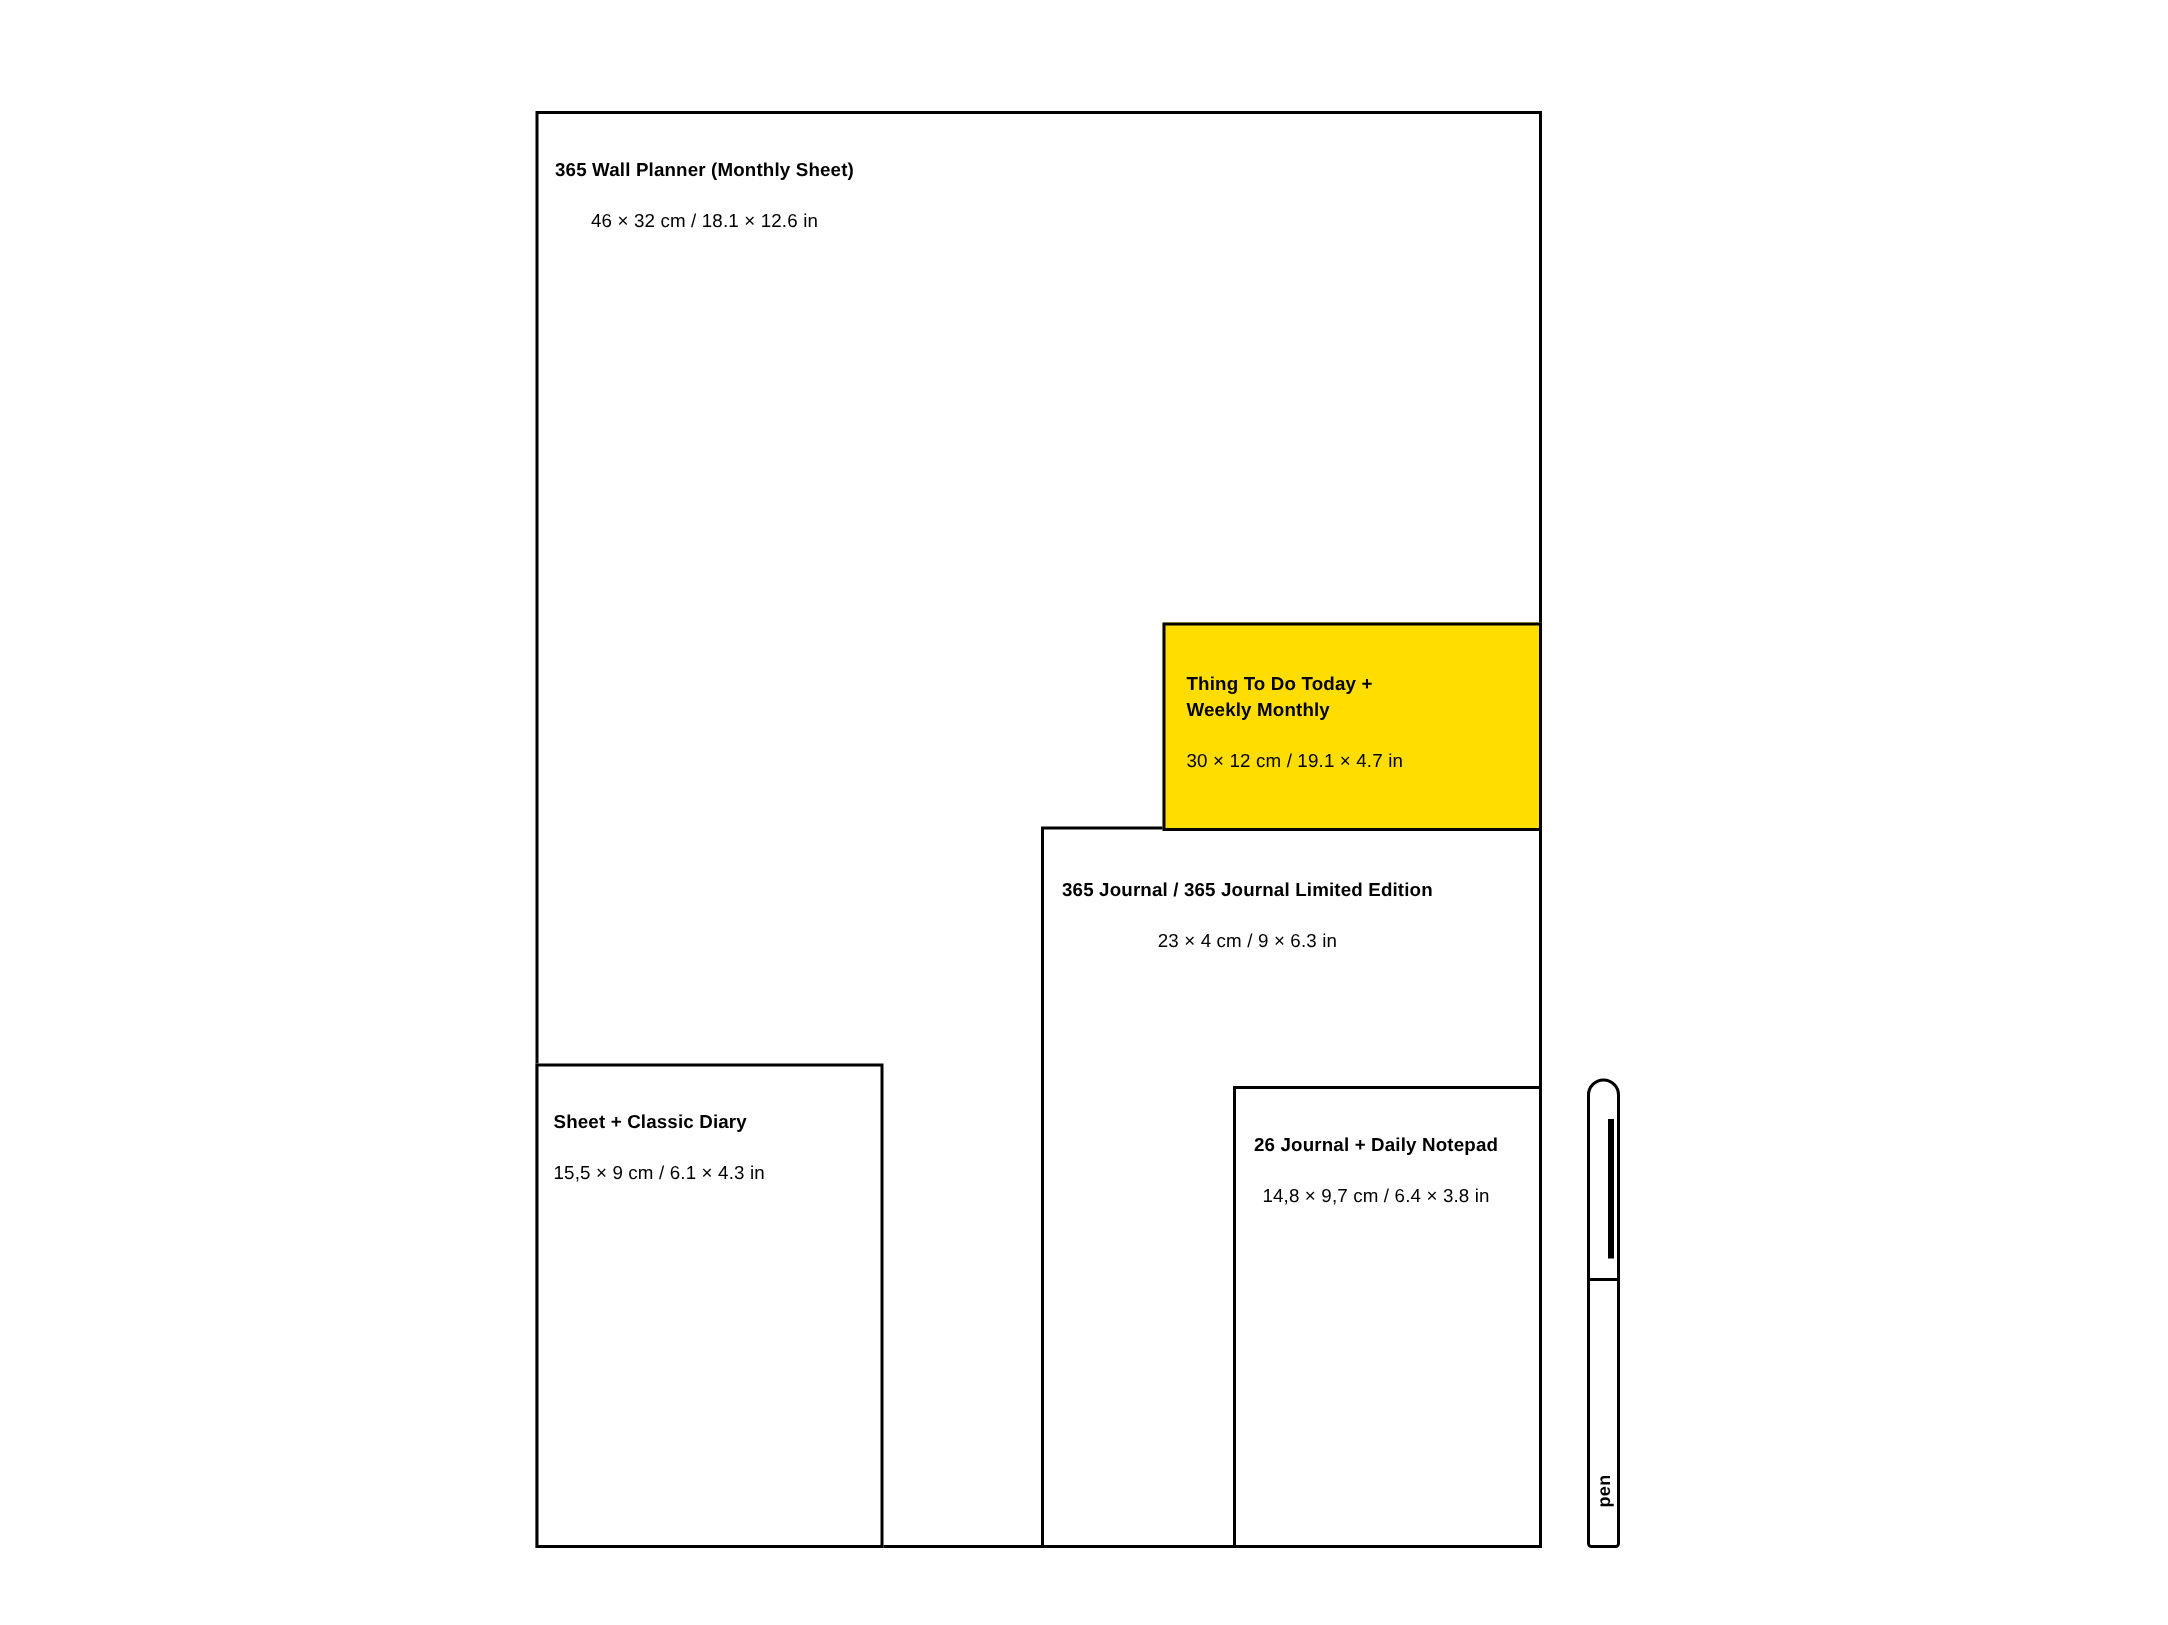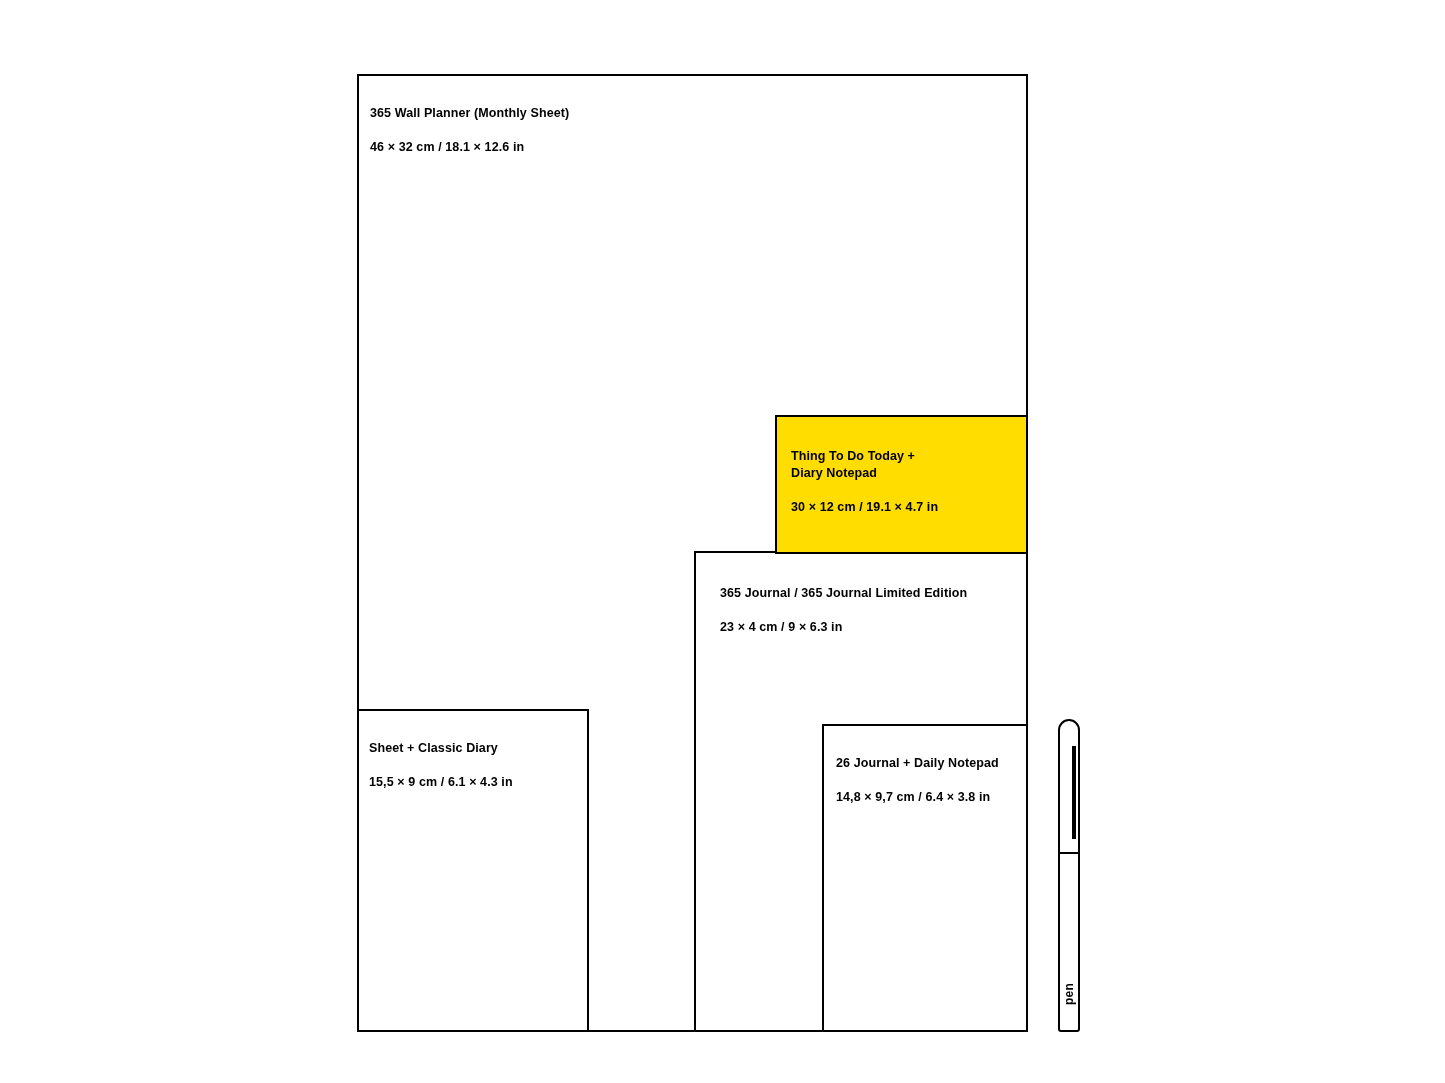--- a/index.html
+++ b/index.html
@@ -34,21 +34,22 @@
     line-height: 1.35;
     letter-spacing: 0.1px;
     white-space: pre-line;
   }
   .label .name {
     display: block;
     font-weight: bold;
   }
   .label .dims {
     display: block;
-    font-weight: bold;
+    font-weight: normal;
+    text-align: center;
   }
 
   
   #box-wall-planner {
     left: 357px;
     top: 74px;
     width: 671px;
     height: 958px;
     z-index: 1;
   }
@@ -76,21 +77,20 @@
     left: 694px;
     top: 551px;
     width: 334px;
     height: 481px;
     z-index: 2;
   }
   #label-365-journal {
     left: 708px;
     top: 568px;
     z-index: 6;
-    margin-left: 12px;
   }
 
   #box-basic-classic {
     left: 357px;
     top: 709px;
     width: 232px;
     height: 323px;
     z-index: 2;
   }
   #label-basic-classic {
@@ -176,21 +176,21 @@
   <div class="box" id="box-365-journal"></div>
 
   <div class="box" id="box-basic-classic"></div>
 
   <div class="box" id="box-thing-to-do"></div>
 
   <div class="box" id="box-31-journal"></div>
 
   <div class="label" id="label-thing-to-do">
     <span class="name">Thing To Do Today +
-Diary Notepad</span>
+Weekly Monthly</span>
     <span class="dims">30 × 12 cm / 19.1 × 4.7 in</span>
   </div>
 
   <div class="label" id="label-365-journal">
     <span class="name">365 Journal / 365 Journal Limited Edition</span>
     <span class="dims">23 × 4 cm / 9 × 6.3 in</span>
   </div>
 
   <div class="label" id="label-basic-classic">
     <span class="name">Sheet + Classic Diary</span>

